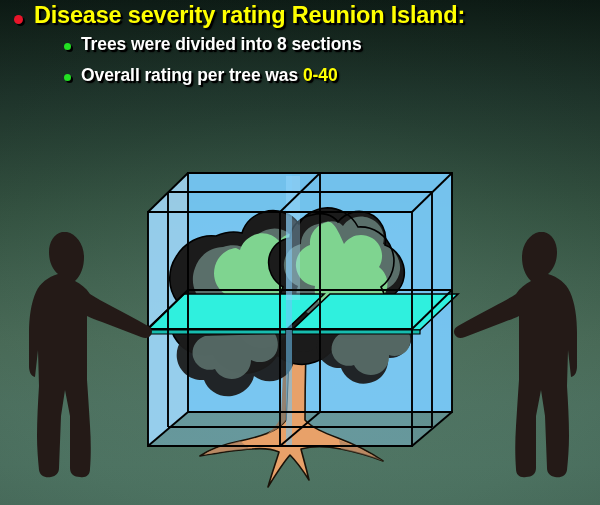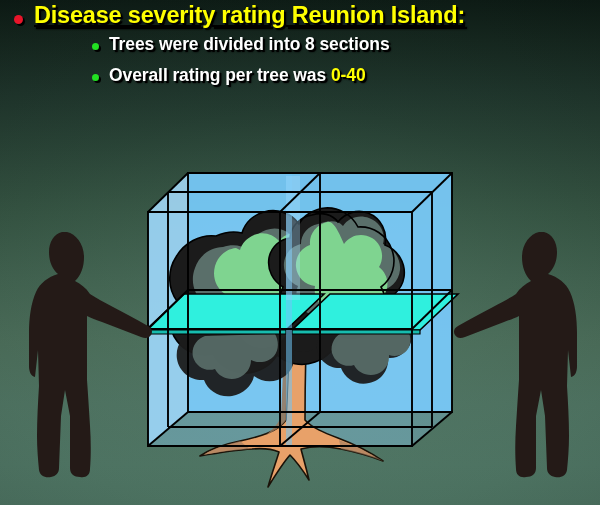--- a/index.html
+++ b/index.html
@@ -50,42 +50,41 @@
   .dot {
     flex: 0 0 auto;
     border-radius: 50%;
     position: relative;
   }
 
   
   #title-row {
     margin-top: 3px;
     padding-left: 14px;
-    text-decoration: underline;
   }
   #title-bullet {
     width: 9px; height: 9px;
     background: #e8152a;
     margin-top: 12px;
     margin-right: 11px;
     box-shadow: 2px 2px 0 #000;
   }
   #title-text {
     font-size: 23.5px;
     font-weight: bold;
     color: #ffff00;
     letter-spacing: -0.2px;
     line-height: 1.08;
     text-shadow: 2px 2px 0 #000, 2px 2px 2px #000;
     white-space: nowrap;
   }
 
   
   .sub-row {
-    padding-left: 92px;
+    padding-left: 64px;
     margin-top: 7px;
   }
   .sub-dot {
     width: 7px; height: 7px;
     background: #22e022;
     margin-top: 8px;
     margin-right: 10px;
     box-shadow: 2px 2px 0 #000;
   }
   .sub-text {

